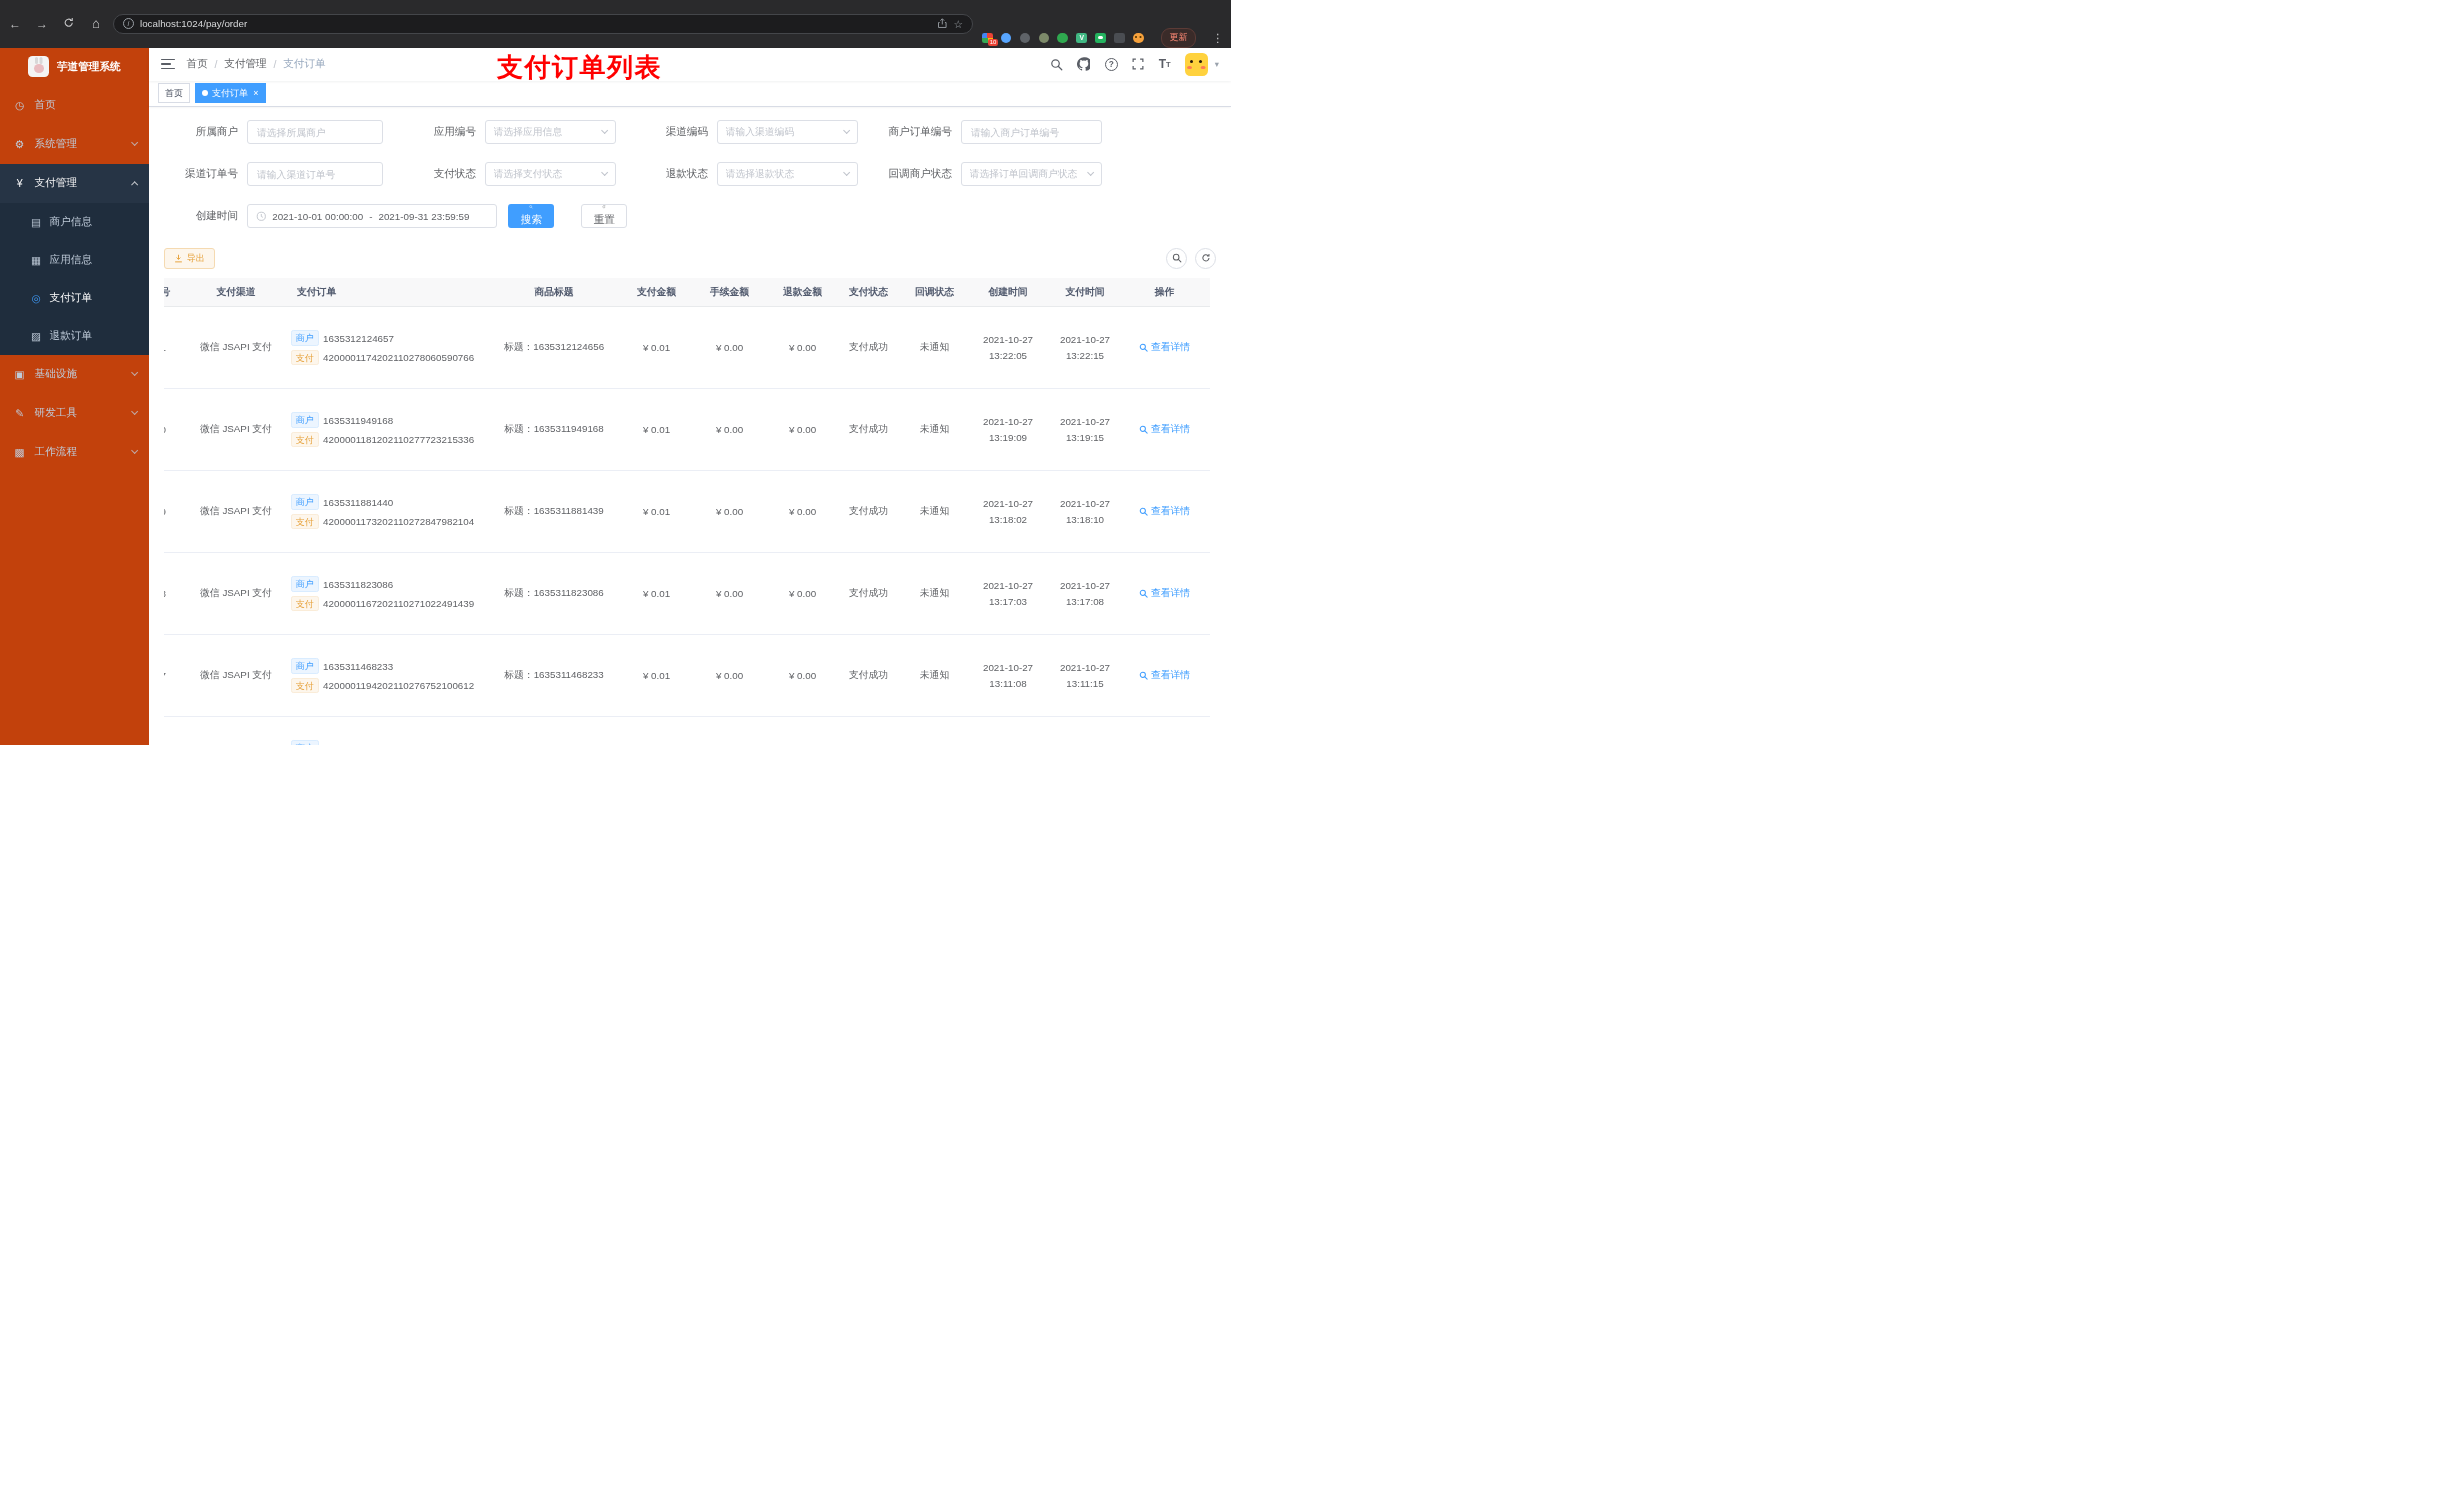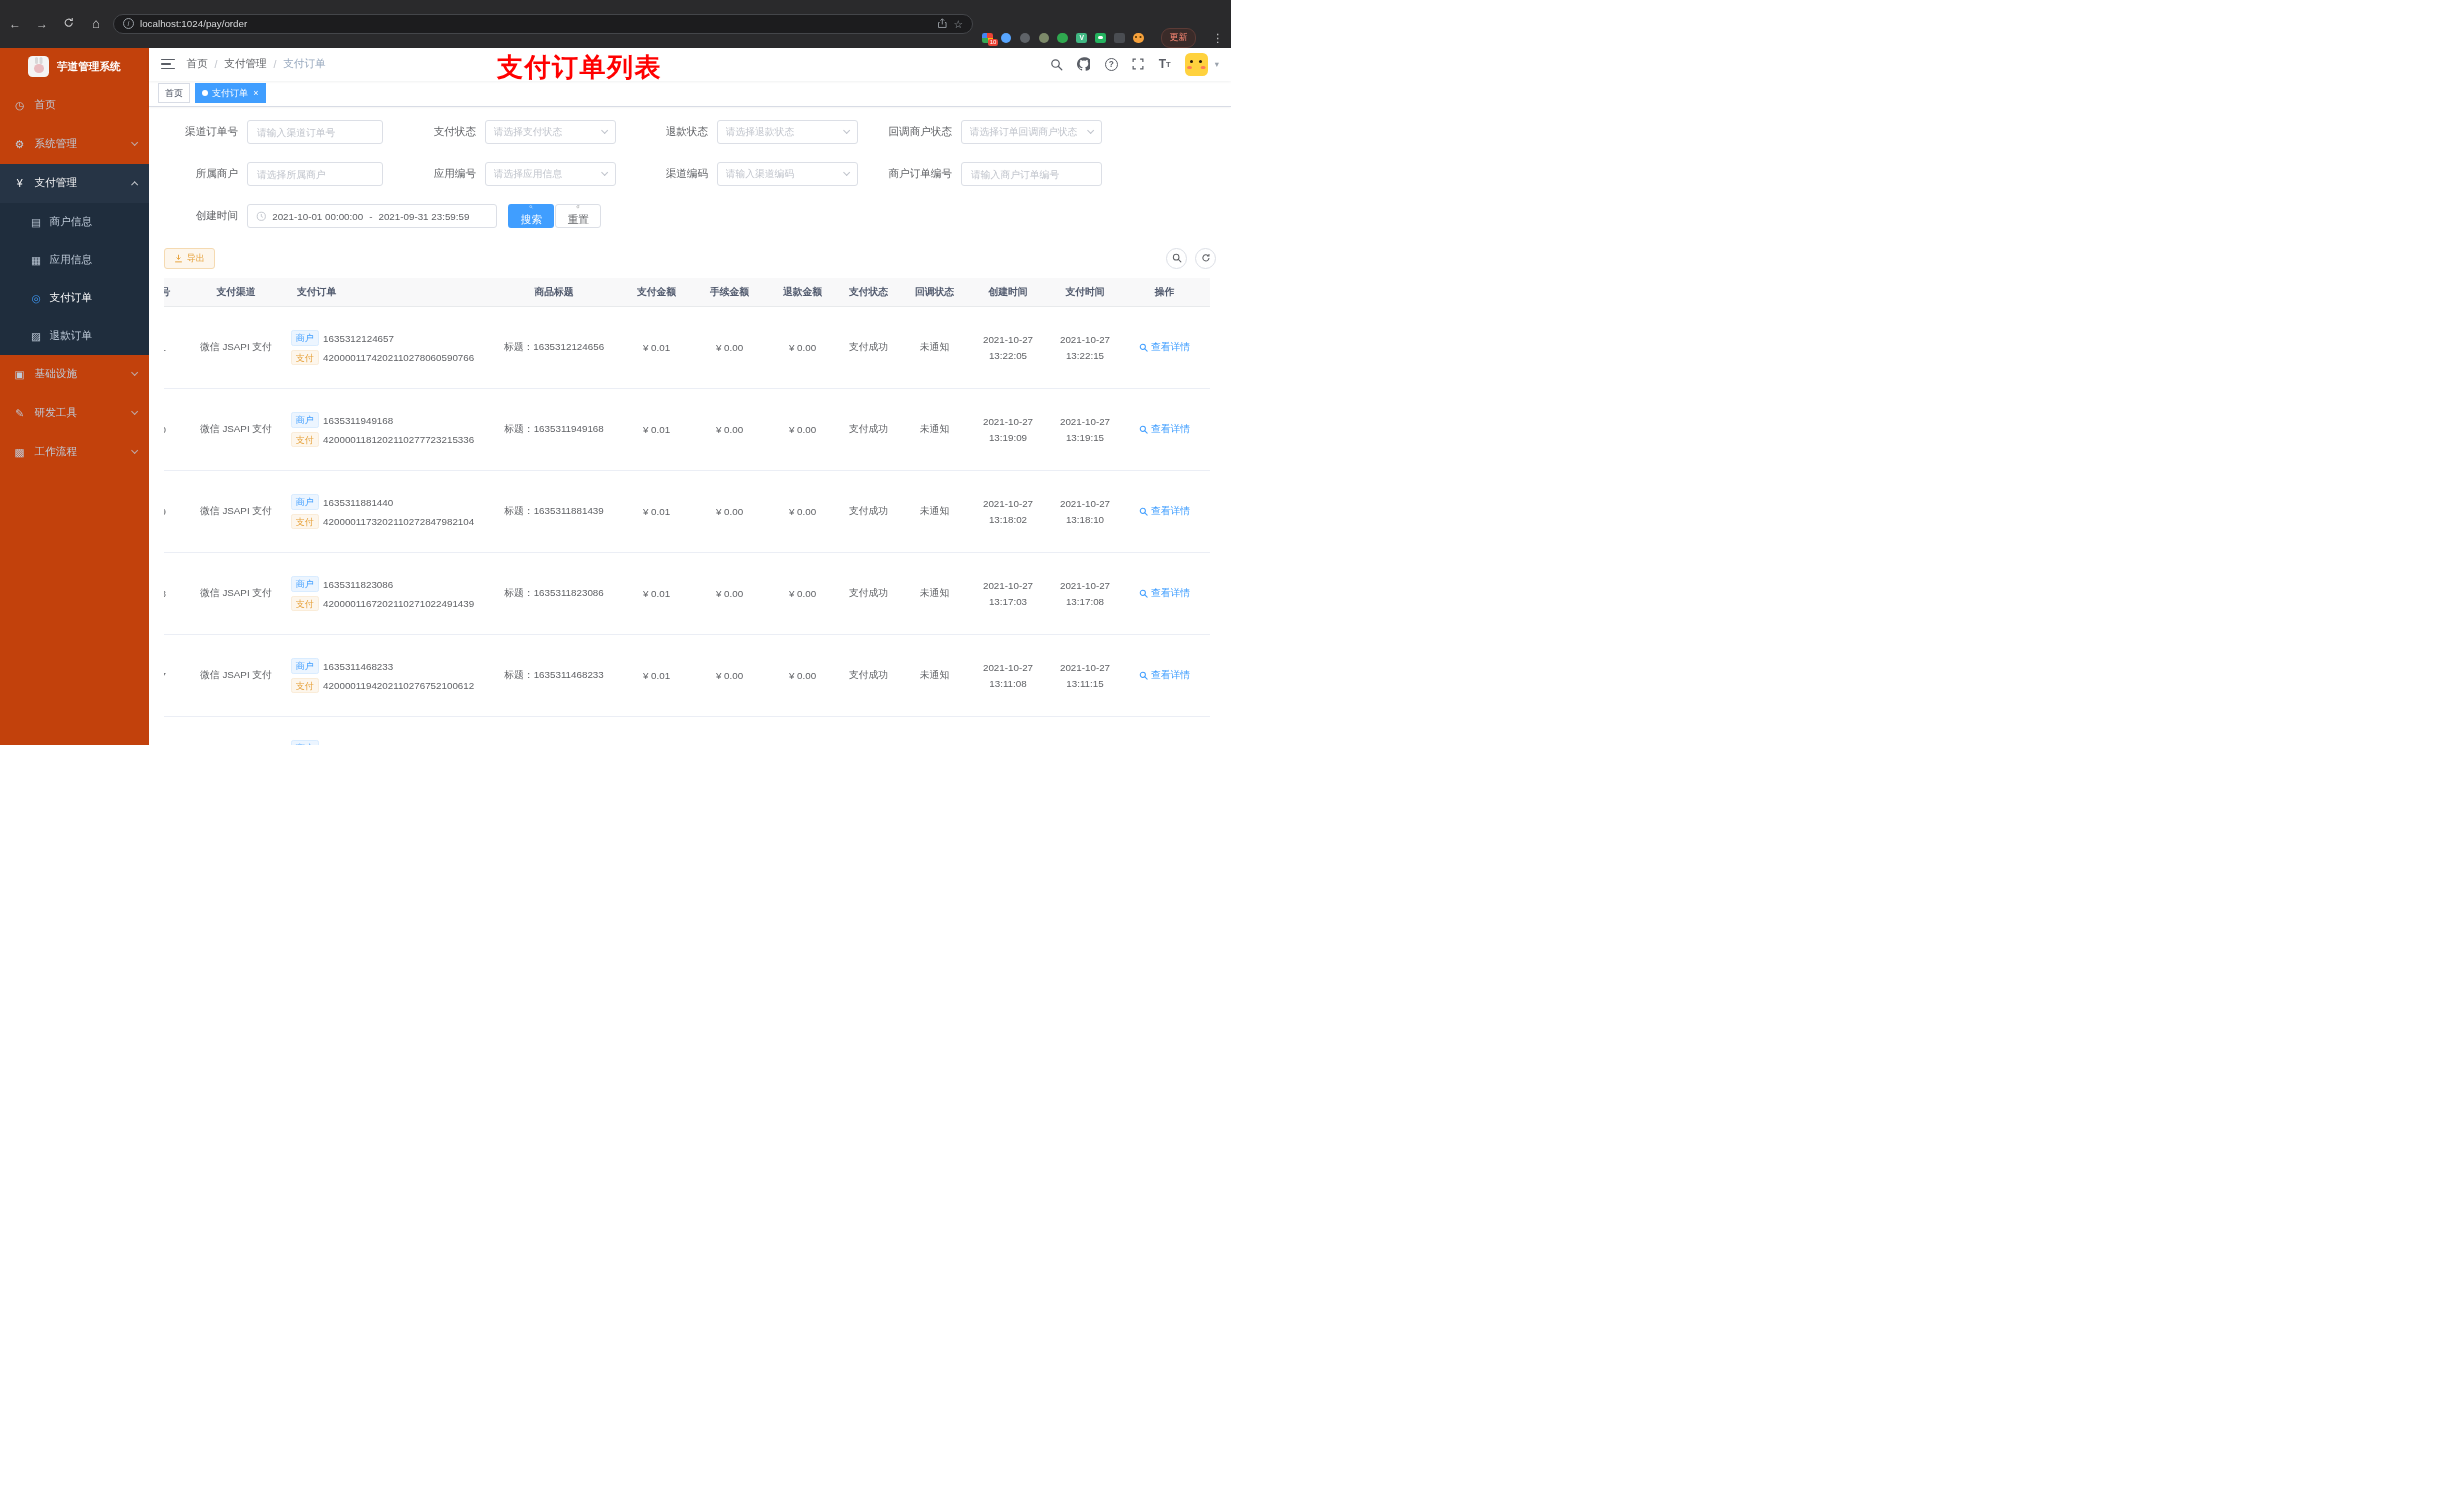--- a/index.html
+++ b/index.html
@@ -88,21 +88,21 @@
   input.ctrl { padding:0 9px; outline:none; }
   input.ctrl::placeholder { color:#c0c4cc; }
   .sel { display:flex; align-items:center; padding:0 7.6px; color:#c0c4cc; cursor:pointer; }
   .sel .ph { flex:1; white-space:nowrap; overflow:hidden; }
   .sel-caret { width:5.3px; height:5.3px; border-right:1px solid #c0c4cc; border-bottom:1px solid #c0c4cc; transform:rotate(45deg); margin-top:-3px; flex:0 0 auto; }
   .c-w1 { width:136px; } .c-w2 { width:131px; } .c-w3 { width:141px; } .c-w4 { width:141px; }
   .date-range { width:250px; display:flex; align-items:center; gap:6px; padding:0 7.6px; cursor:pointer; }
   .date-range .dv { white-space:nowrap; }
   .btn { height:24px; border-radius:3px; font-size:10.6px; display:inline-flex; align-items:center; gap:4.5px; padding:0 11.4px; cursor:pointer; border:0.8px solid transparent;flex-direction:column; }
   .btn-primary { background:#409eff; color:#fff; margin-left:11.4px; }
-  .btn-default { background:#fff; border-color:#dcdfe6; color:#606266; margin-left:1px; }
+  .btn-default { background:#fff; border-color:#dcdfe6; color:#606266; margin-left:27px; }
   .toolbar { display:flex; align-items:center; margin-top:19.7px; }
   .btn-export { height:21px; padding:0 9px; font-size:9px; border-radius:3px; border:0.8px solid #f5dab1; background:#fdf6ec; color:#e6a23c; display:inline-flex; align-items:center; gap:3.8px; cursor:pointer; }
   .tool-circles { margin-left:auto; display:flex; gap:7.6px; }
   .circle-btn { width:21px; height:21px; border-radius:50%; border:0.8px solid #dcdfe6; background:#fff; color:#606266; display:flex; align-items:center; justify-content:center; cursor:pointer; }
 
   
   .table-wrap { margin-top:9px; overflow:hidden; }
   table { border-collapse:collapse; table-layout:fixed; width:1075px; margin-left:-30px; font-size:9.8px; color:#606266; }
   th { height:29px; background:#f8f8f9; color:#515a6e; font-weight:bold; font-size:9.8px; text-align:center; border-bottom:0.8px solid #e8eaec; padding:0 3px; white-space:nowrap; }
   th.th-order { text-align:left; padding-left:12px; }
@@ -265,20 +265,45 @@
           <span class="tag-dot"></span>
           <span>支付订单</span>
           <span class="tag-close">×</span>
         </span>
       </div>
 
       <div class="main">
 
         <div class="f-row">
           <div class="fi">
+            <span class="lab l1">所属商户</span>
+            <input class="ctrl c-w1" placeholder="请选择所属商户" style="">
+          </div>
+          <div class="fi">
+            <span class="lab l2">应用编号</span>
+            <div class="ctrl sel c-w2">
+              <span class="ph">请选择应用信息</span>
+              <span class="sel-caret"></span>
+            </div>
+          </div>
+          <div class="fi">
+            <span class="lab l3">渠道编码</span>
+            <div class="ctrl sel c-w3">
+              <span class="ph">请输入渠道编码</span>
+              <span class="sel-caret"></span>
+            </div>
+          </div>
+          <div class="fi">
+            <span class="lab l4">商户订单编号</span>
+            <input class="ctrl c-w4" placeholder="请输入商户订单编号" style="">
+          </div>
+        </div>
+
+        <div class="f-row">
+          <div class="fi">
             <span class="lab l1">渠道订单号</span>
             <input class="ctrl c-w1" placeholder="请输入渠道订单号" style="">
           </div>
           <div class="fi">
             <span class="lab l2">支付状态</span>
             <div class="ctrl sel c-w2">
               <span class="ph">请选择支付状态</span>
               <span class="sel-caret"></span>
             </div>
           </div>
@@ -288,45 +313,20 @@
               <span class="ph">请选择退款状态</span>
               <span class="sel-caret"></span>
             </div>
           </div>
           <div class="fi">
             <span class="lab l4">回调商户状态</span>
             <div class="ctrl sel c-w4">
               <span class="ph">请选择订单回调商户状态</span>
               <span class="sel-caret"></span>
             </div>
-          </div>
-        </div>
-
-        <div class="f-row">
-          <div class="fi">
-            <span class="lab l1">所属商户</span>
-            <input class="ctrl c-w1" placeholder="请选择所属商户" style="">
-          </div>
-          <div class="fi">
-            <span class="lab l2">应用编号</span>
-            <div class="ctrl sel c-w2">
-              <span class="ph">请选择应用信息</span>
-              <span class="sel-caret"></span>
-            </div>
-          </div>
-          <div class="fi">
-            <span class="lab l3">渠道编码</span>
-            <div class="ctrl sel c-w3">
-              <span class="ph">请输入渠道编码</span>
-              <span class="sel-caret"></span>
-            </div>
-          </div>
-          <div class="fi">
-            <span class="lab l4">商户订单编号</span>
-            <input class="ctrl c-w4" placeholder="请输入商户订单编号" style="">
           </div>
         </div>
 
         <div class="f-row">
           <div class="fi">
             <span class="lab l1">创建时间</span>
             <div class="ctrl date-range">
               <svg width="10.6" height="10.6" viewBox="0 0 14 14">
                   <circle cx="7" cy="7" r="5.4" fill="none" stroke="#c0c4cc" stroke-width="1.2"></circle>
                   <path d="M7 4v3.2l2.1 1.2" fill="none" stroke="#c0c4cc" stroke-width="1.2"></path>

